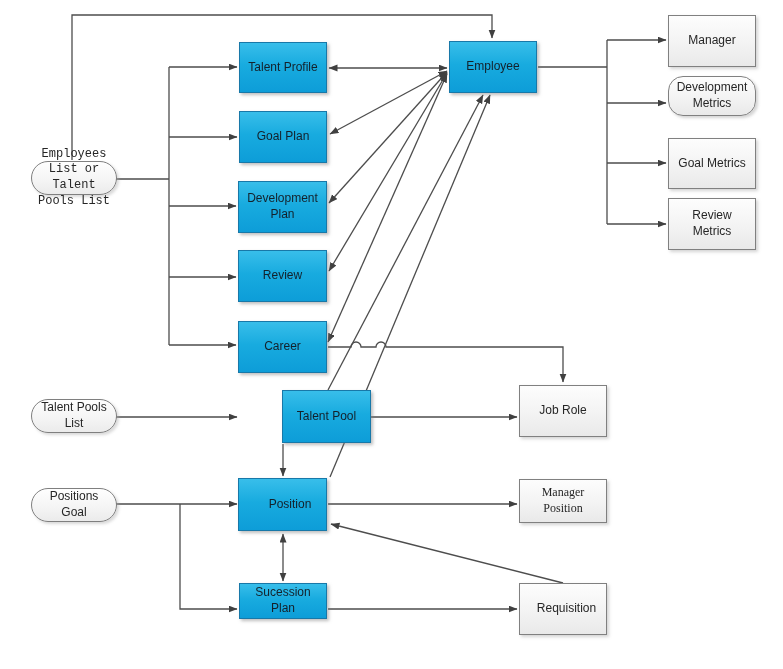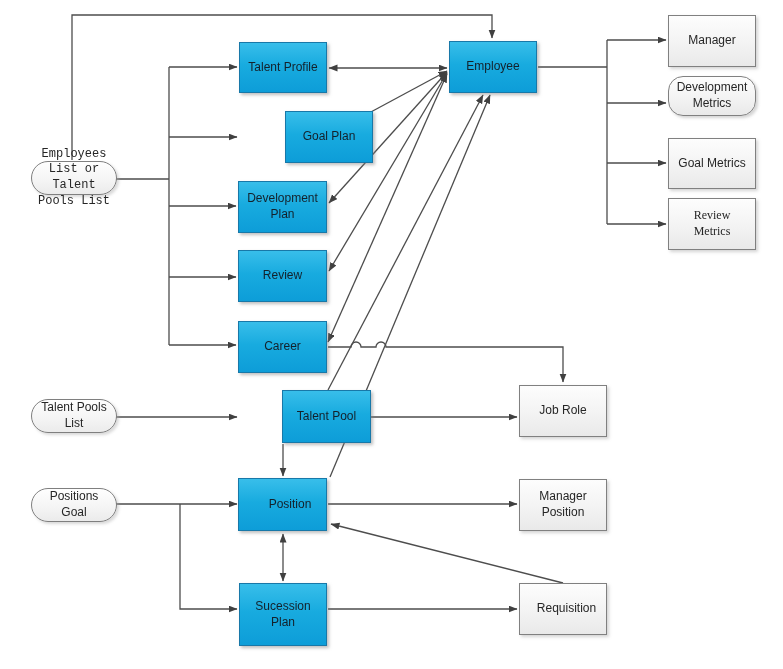--- a/index.html
+++ b/index.html
@@ -93,30 +93,30 @@
     <line class="edge" x1="328" y1="504" x2="517" y2="504" marker-end="url(#ah)"></line>
     <line class="edge" x1="328" y1="609" x2="517" y2="609" marker-end="url(#ah)"></line>
     <line class="edge" x1="563" y1="583" x2="331" y2="524" marker-end="url(#ah)"></line>
   </svg>
 
   <div class="nodebox stadium" style="left:31px;top:161px;width:86px;height:34px;font-family:Liberation Mono, monospace;">Employees List or Talent Pools List</div>
   <div class="nodebox stadium" style="left:31px;top:399px;width:86px;height:34px;">Talent Pools List</div>
   <div class="nodebox stadium" style="left:31px;top:488px;width:86px;height:34px;">Positions Goal</div>
 
   <div class="nodebox blue" style="left:239px;top:42px;width:88px;height:51px;">Talent Profile</div>
-  <div class="nodebox blue" style="left:239px;top:111px;width:88px;height:52px;margin-left:46px;">Goal Plan</div>
+  <div class="nodebox blue" style="left:239px;top:111px;width:88px;height:52px;">Goal Plan</div>
   <div class="nodebox blue" style="left:238px;top:181px;width:89px;height:52px;">Development Plan</div>
   <div class="nodebox blue" style="left:238px;top:250px;width:89px;height:52px;">Review</div>
   <div class="nodebox blue" style="left:238px;top:321px;width:89px;height:52px;">Career</div>
   <div class="nodebox blue" style="left:238px;top:390px;width:89px;height:53px;margin-left:44px;">Talent Pool</div>
   <div class="nodebox blue" style="left:238px;top:478px;width:89px;height:53px;padding-left:20px;">Position</div>
-  <div class="nodebox blue" style="left:239px;top:583px;width:88px;height:63px;">Sucession Plan</div>
+  <div class="nodebox blue" style="left:239px;top:583px;width:88px;height:36px;">Sucession Plan</div>
   <div class="nodebox blue" style="left:449px;top:41px;width:88px;height:52px;">Employee</div>
 
   <div class="nodebox plain" style="left:668px;top:15px;width:88px;height:52px;">Manager</div>
   <div class="nodebox plain" style="left:668px;top:76px;width:88px;height:40px;border-radius:15px;">Development Metrics</div>
   <div class="nodebox plain" style="left:668px;top:138px;width:88px;height:51px;">Goal Metrics</div>
-  <div class="nodebox plain" style="left:668px;top:198px;width:88px;height:52px;font-family:Liberation Serif, serif;">Review Metrics</div>
+  <div class="nodebox plain" style="left:668px;top:198px;width:88px;height:52px;">Review Metrics</div>
   <div class="nodebox plain" style="left:519px;top:385px;width:88px;height:52px;">Job Role</div>
-  <div class="nodebox plain" style="left:519px;top:479px;width:88px;height:52px;">Manager Position</div>
+  <div class="nodebox plain" style="left:519px;top:479px;width:88px;height:44px;font-family:Liberation Serif, serif;">Manager Position</div>
   <div class="nodebox plain" style="left:519px;top:583px;width:88px;height:52px;padding-left:12px;">Requisition</div>
 
 </div>
 
 </body></html>

